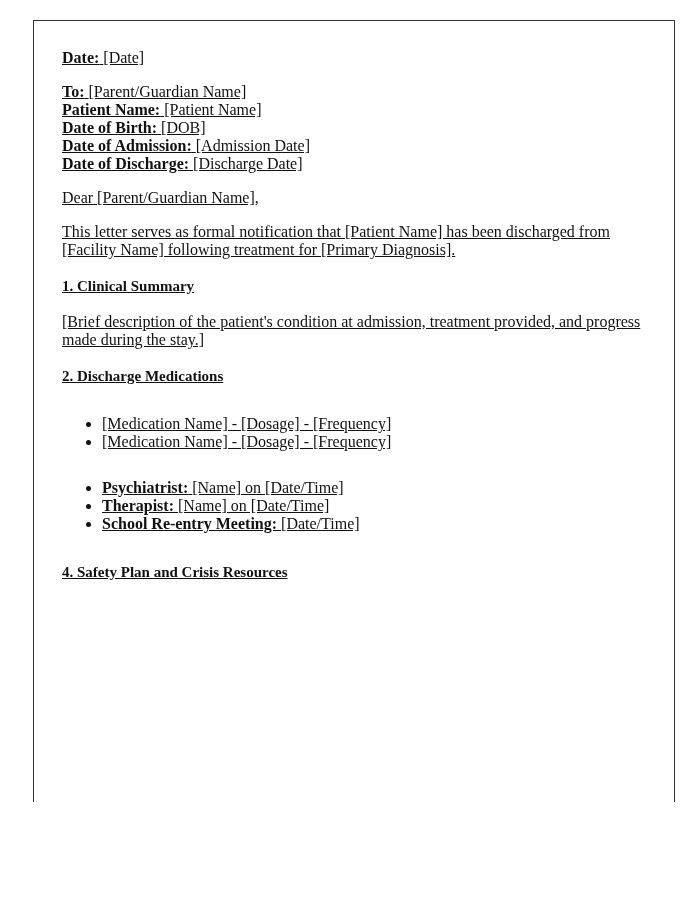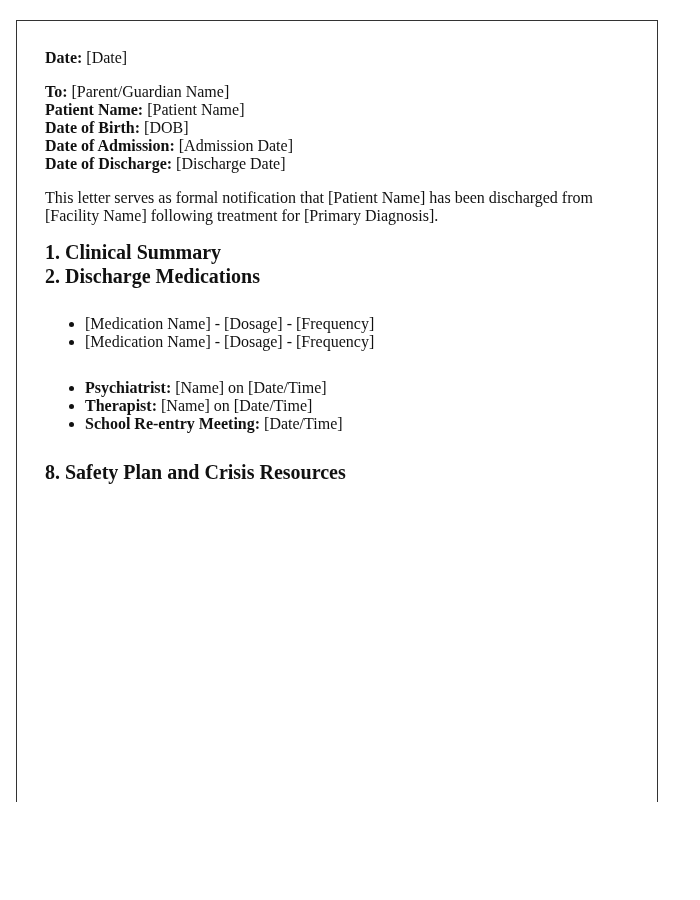--- a/index.html
+++ b/index.html
@@ -12,42 +12,43 @@
     height: 900px;
     position: relative;
     overflow: hidden;
     font-family: "Liberation Serif", "DejaVu Serif", serif;
     font-size: 16px;
     line-height: 18px;
     color: #111111;
   }
   .clip {
     position: absolute;
-    left: 16px;
+    left: 33px;
     top: 20px;
     width: 664px;
     height: 782px;
     overflow: hidden;
+    text-decoration: underline;
   }
   .letter {
     box-sizing: border-box;
     width: 642px;
     min-height: 900px;
     border: 1px solid #333333;
     padding: 28px 28px 28px 28px;
     background: #ffffff;
   }
   .letter p {
     margin: 16px 0;
   }
   .letter .first {
     margin-top: 0;
   }
   .letter h3 {
-    font-size: 20px;
+    font-size: 15px;
     line-height: 22px;
     font-weight: bold;
     margin: 2px 0;
   }
   .letter ul {
     margin: 28px 0;
     padding-left: 40px;
     list-style: disc;
   }
   .letter li {
@@ -66,33 +67,35 @@
     <p class="first"><strong>Date:</strong> <span>[Date]</span></p>
 
     <p>
       <strong>To:</strong> <span>[Parent/Guardian Name]</span><br>
       <strong>Patient Name:</strong> <span>[Patient Name]</span><br>
       <strong>Date of Birth:</strong> <span>[DOB]</span><br>
       <strong>Date of Admission:</strong> <span>[Admission Date]</span><br>
       <strong>Date of Discharge:</strong> <span>[Discharge Date]</span>
     </p>
 
+    <p>Dear [Parent/Guardian Name],</p>
 
     <p>This letter serves as formal notification that [Patient Name] has been discharged from [Facility Name] following treatment for [Primary Diagnosis].</p>
 
     <h3>1. Clinical Summary</h3>
+    <p>[Brief description of the patient's condition at admission, treatment provided, and progress made during the stay.]</p>
 
     <h3>2. Discharge Medications</h3>
     <ul>
       <li>[Medication Name] - [Dosage] - [Frequency]</li>
       <li>[Medication Name] - [Dosage] - [Frequency]</li>
     </ul>
 
     <ul>
       <li><strong>Psychiatrist:</strong> <span>[Name] on [Date/Time]</span></li>
       <li><strong>Therapist:</strong> <span>[Name] on [Date/Time]</span></li>
       <li><strong>School Re-entry Meeting:</strong> <span>[Date/Time]</span></li>
     </ul>
 
-    <h3>8. Safety Plan and Crisis Resources</h3>
+    <h3>4. Safety Plan and Crisis Resources</h3>
 
   </div>
 </div>
 
 </body></html>

